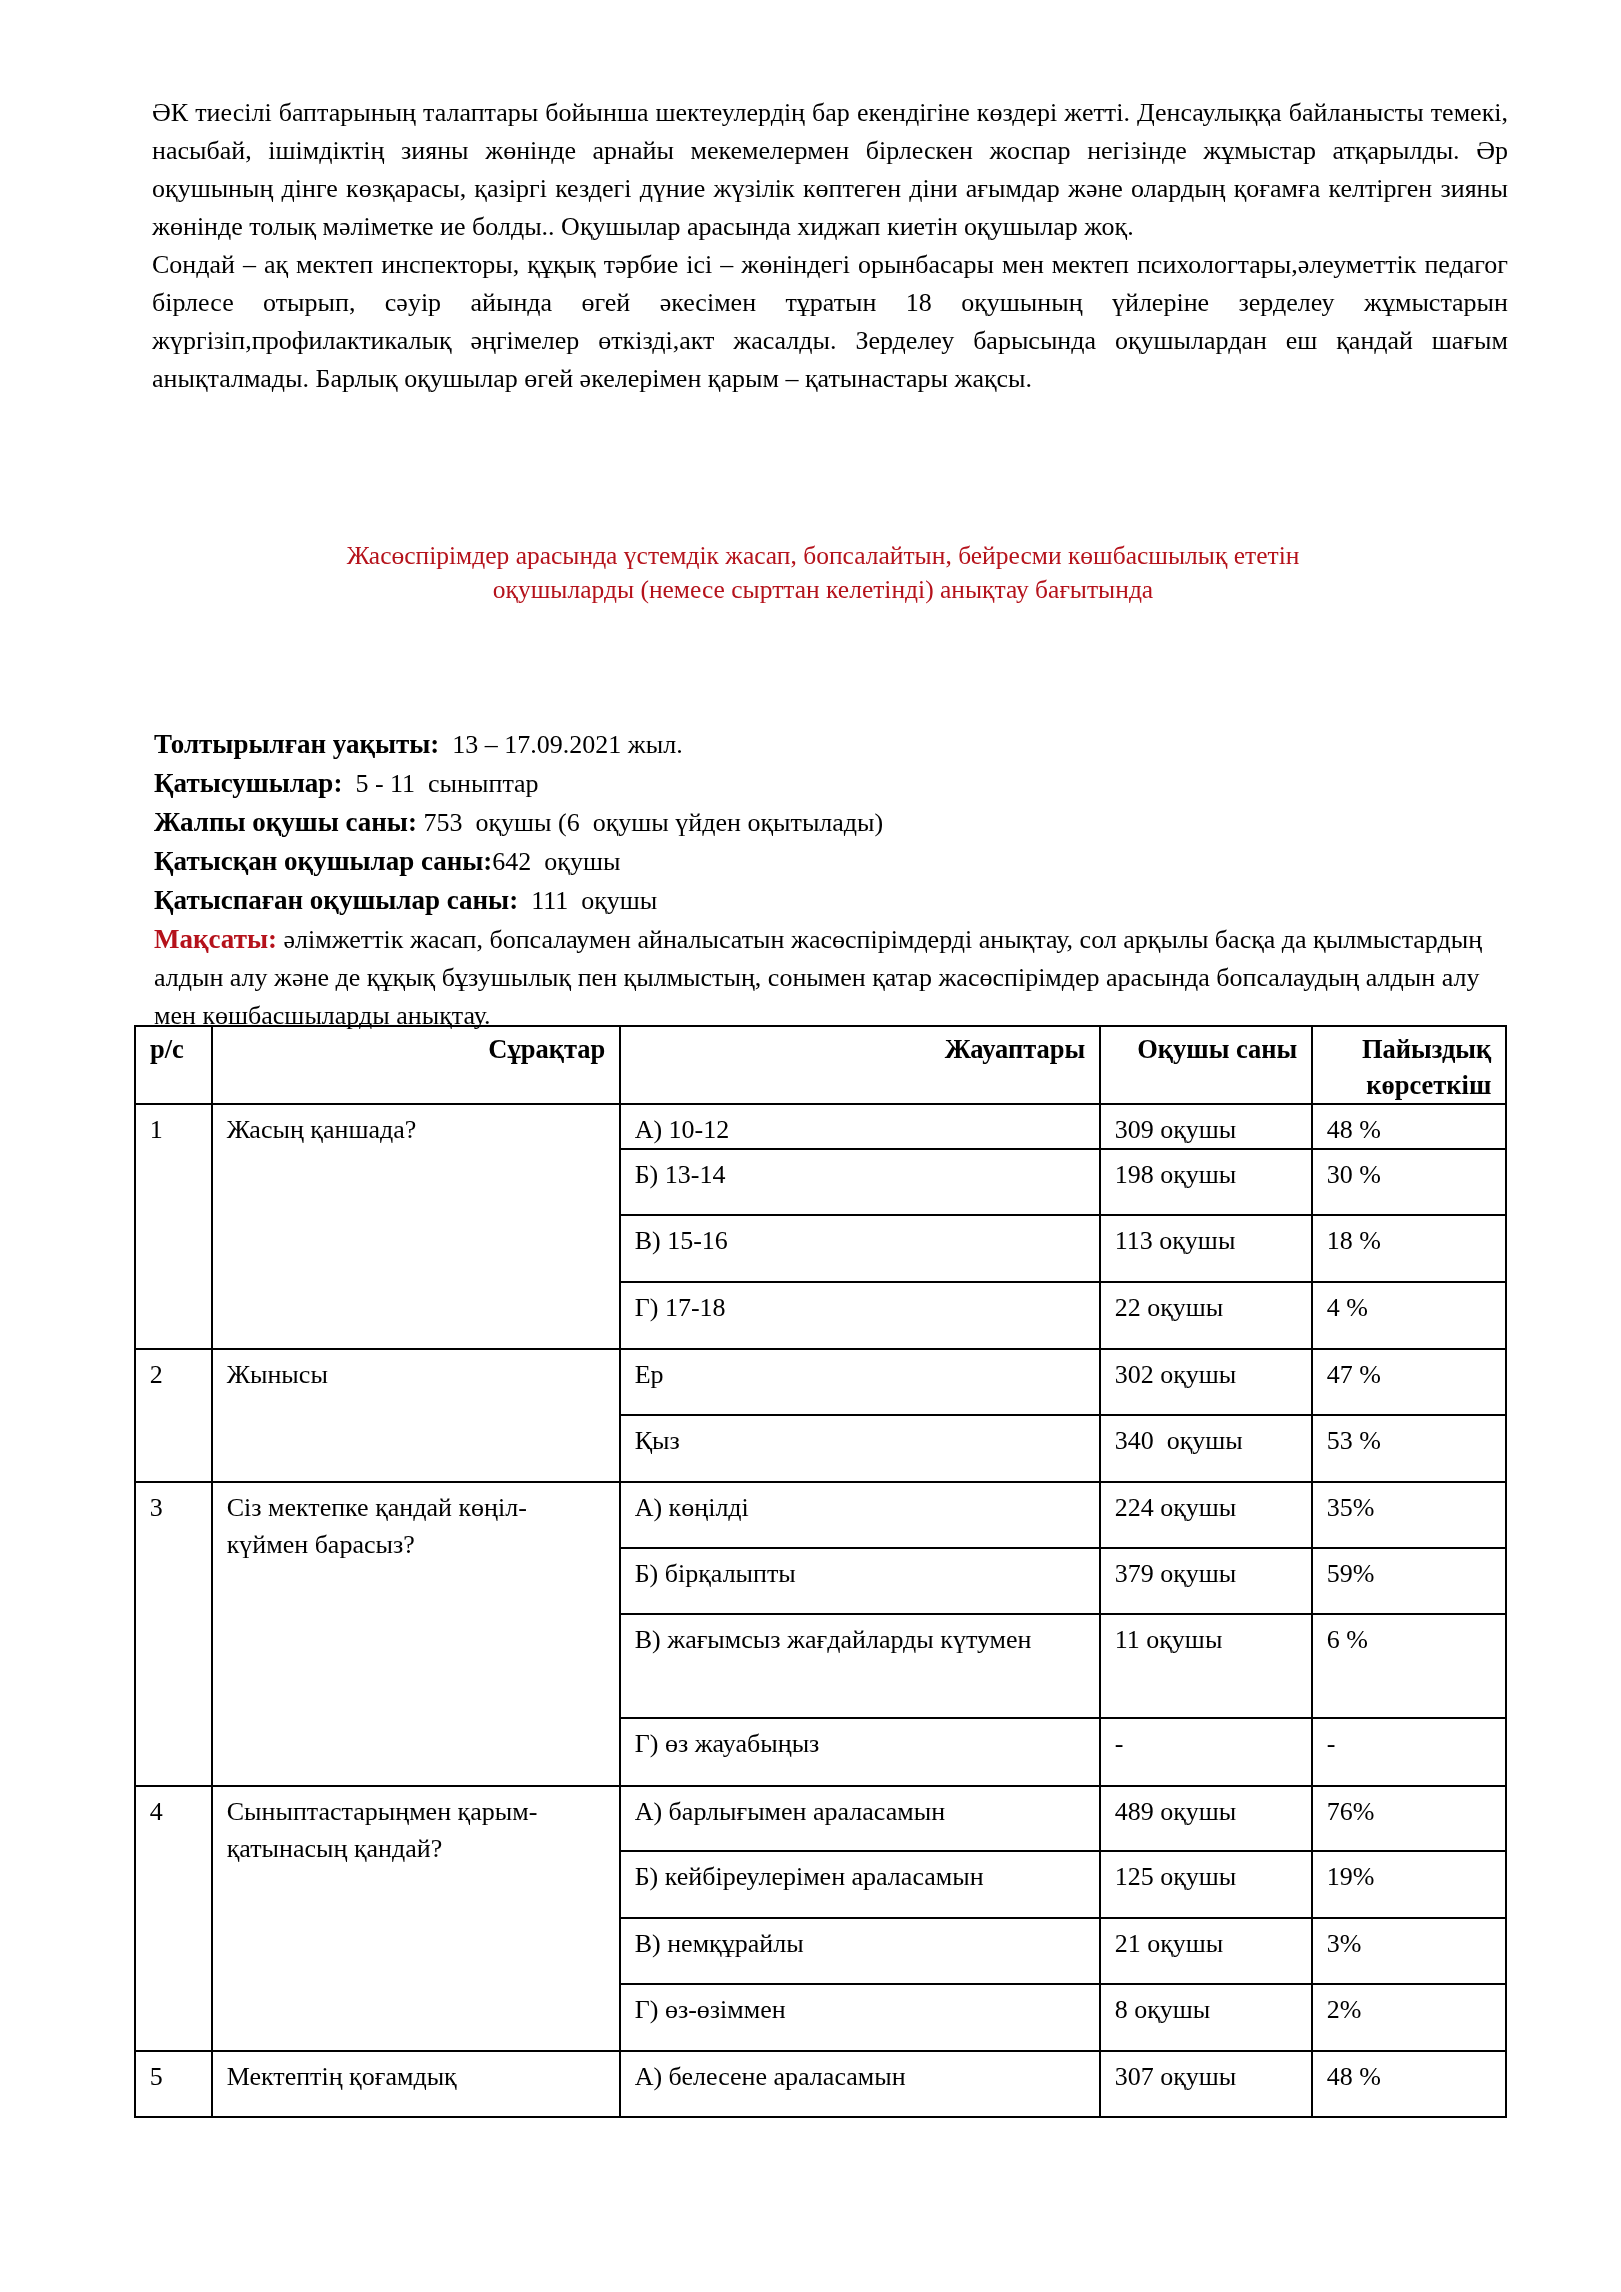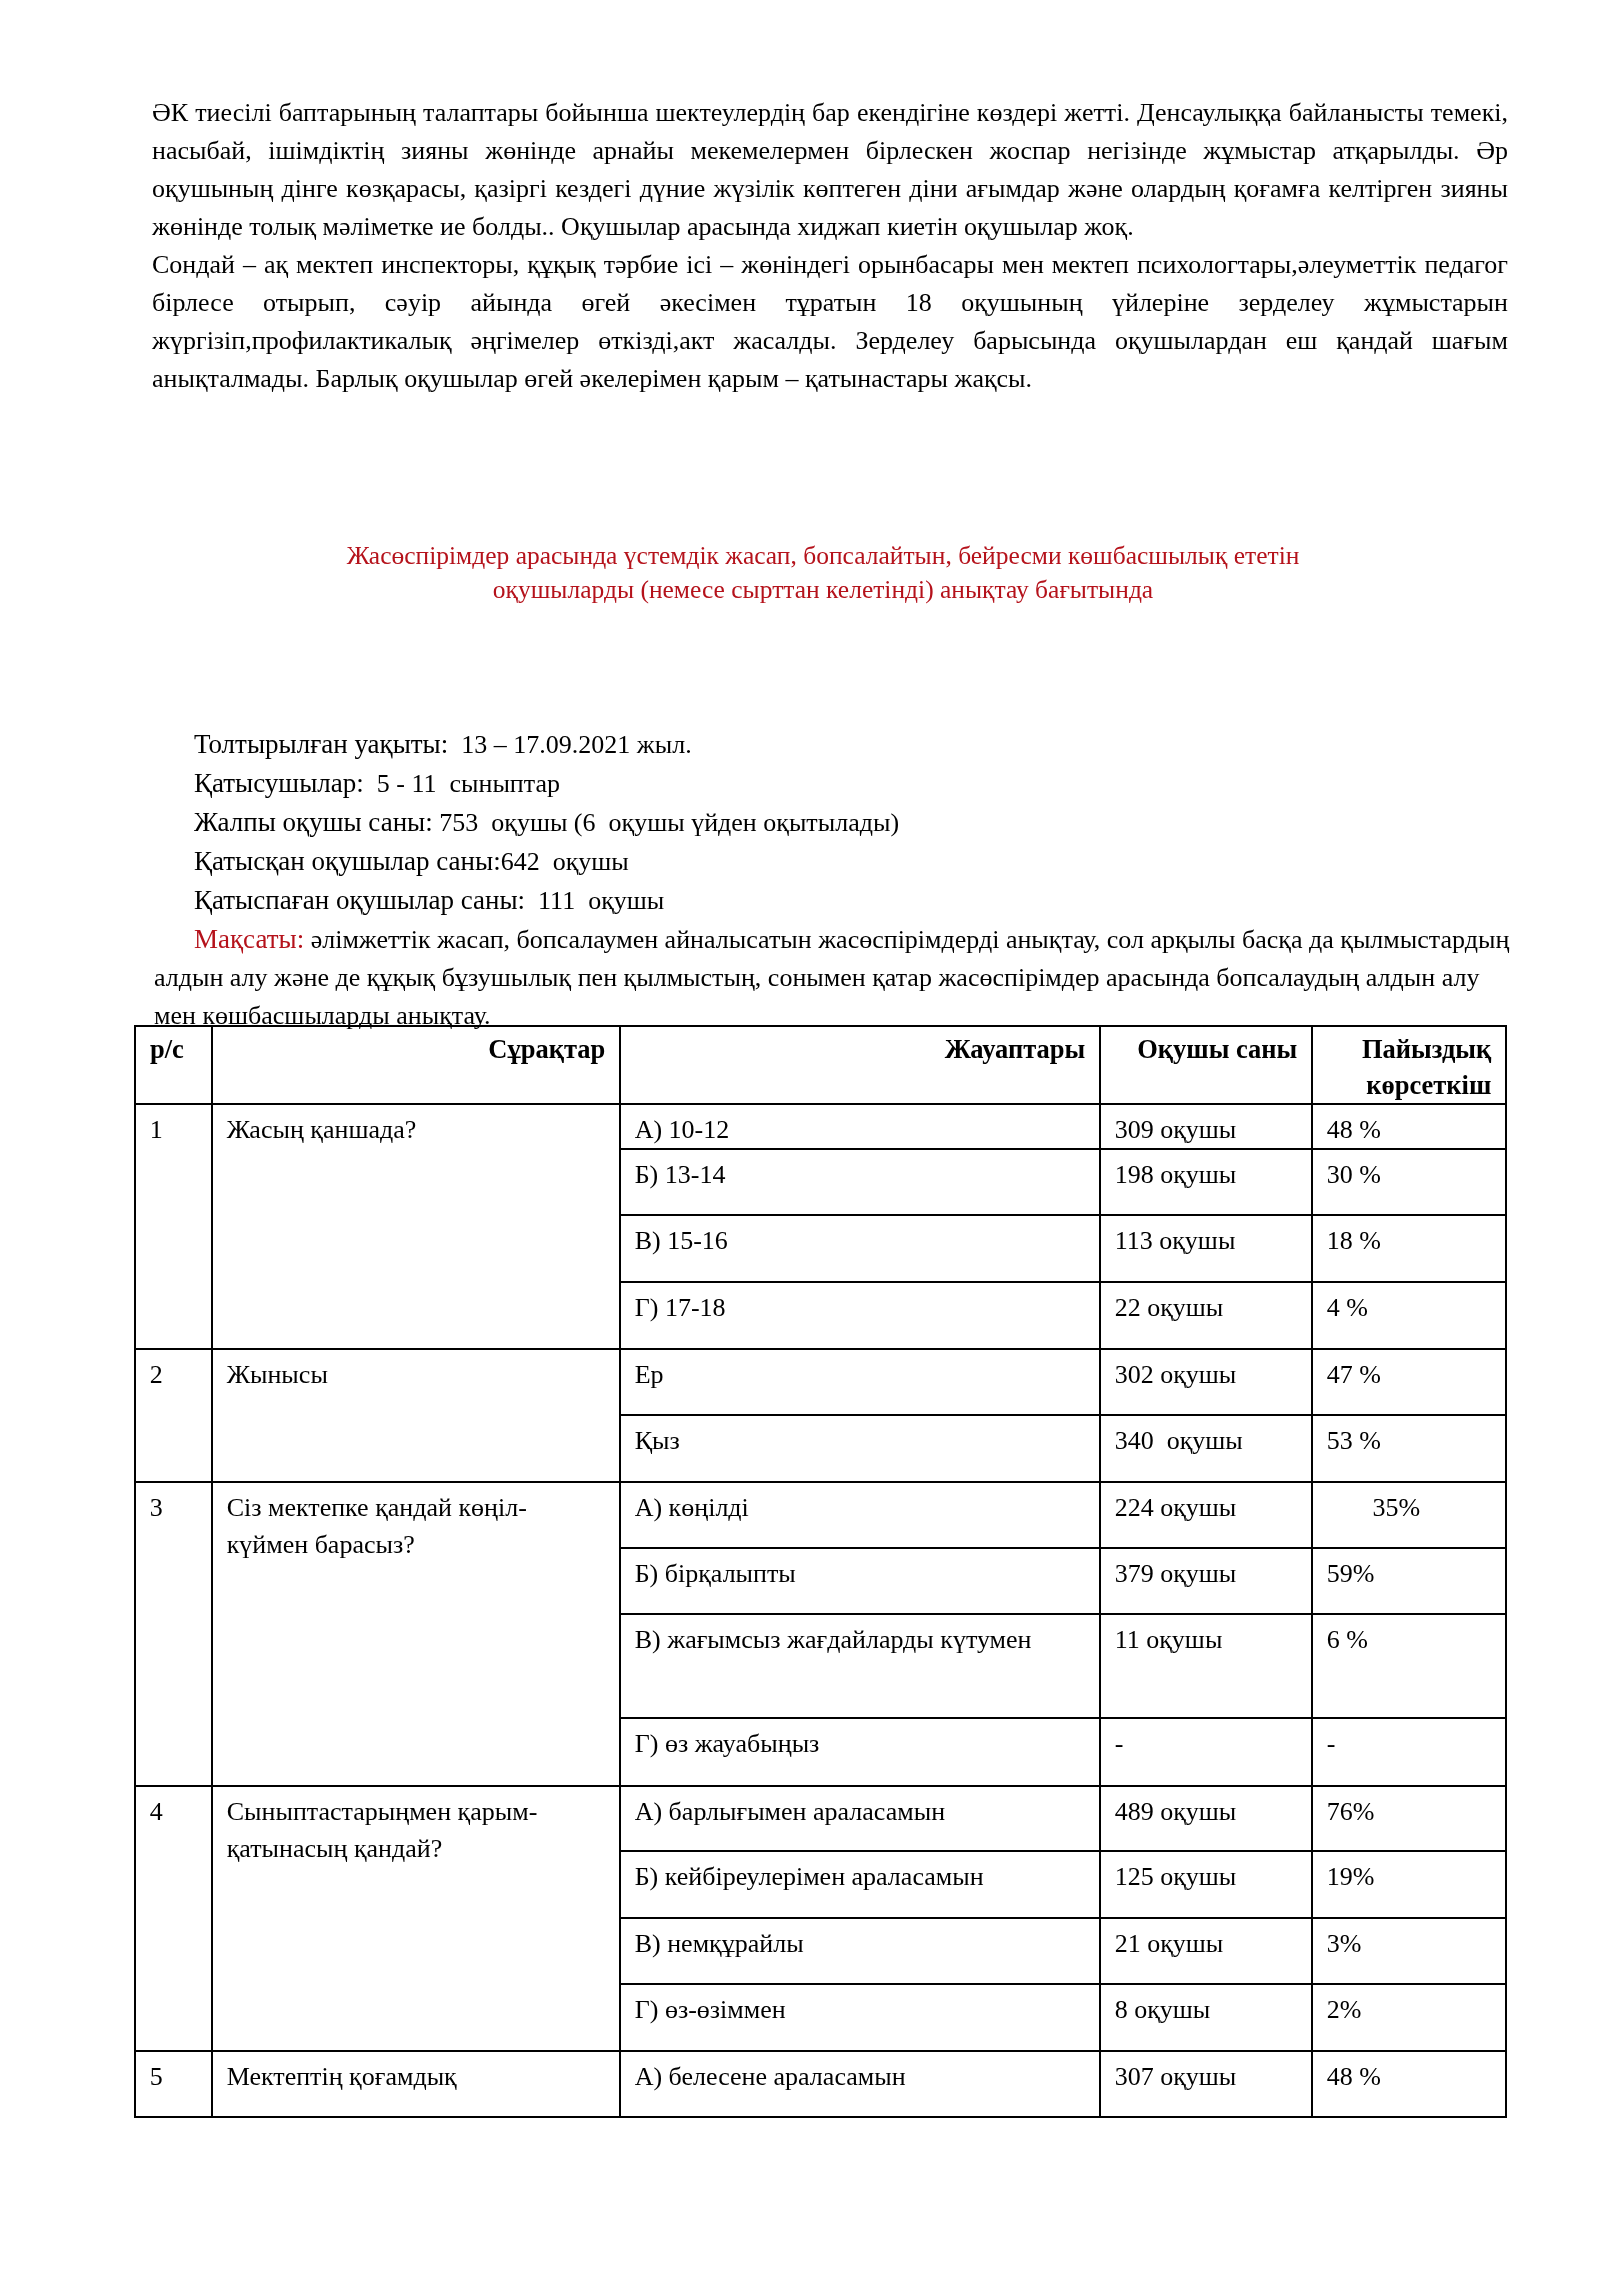--- a/index.html
+++ b/index.html
@@ -6,30 +6,30 @@
   html, body { width: 1621px; height: 2293px; background: #ffffff; }
   body { position: relative; font-family: "Liberation Serif", "DejaVu Serif", serif; color: #000; overflow: hidden; }
 
   .para-block { position: absolute; left: 152px; top: 94px; width: 1356px; font-size: 26px; line-height: 38px; }
   .para-block p { text-align: justify; text-align-last: left; }
 
   .title-block { position: absolute; left: 137px; top: 539px; width: 1372px; text-align: center; color: #b5121b; font-weight: normal; font-size: 25.5px; line-height: 34px; }
   .title-block .doc-title { font-size: 27.4px; line-height: 35px; }
 
   .info-block { position: absolute; left: 154px; top: 725px; width: 1358px; font-size: 26px; line-height: 38px; }
-  .info-line .lbl { font-weight: normal; font-size: 27px; margin-left: 40px; }
+  .info-line .lbl { font-weight: bold; font-size: 27px; }
   .info-line .lbl.red { color: #b5121b; }
 
   table.survey { position: absolute; left: 134px; top: 1025px; width: 1371px; border-collapse: collapse; table-layout: fixed; font-size: 26px; line-height: 37px; }
   table.survey td, table.survey th { border: 2.5px solid #000; vertical-align: top; padding: 5.9px 13.7px 0 13.7px; }
   table.survey th { font-weight: bold; text-align: right; font-size: 26.5px; line-height: 36px; padding-top: 3.9px; }
   table.survey th.num-col { text-align: left; padding-left: 14px; }
   table.survey td.num-col { padding-left: 13.7px; }
   td.pct { text-align: left; padding-right: 11.8px; }
-  td.pct.center { text-align: center; padding-right: 39px; }
+  td.pct.center { text-align: left; padding-right: 39px; }
   tr.h-head { height: 77px; }
 </style>
 </head>
 <body>
 
 <div class="para-block">
   <p>ӘК тиесілі баптарының  талаптары бойынша шектеулердің бар екендігіне көздері жетті. Денсаулыққа байланысты темекі, насыбай, ішімдіктің зияны жөнінде арнайы мекемелермен бірлескен жоспар негізінде жұмыстар атқарылды. Әр оқушының дінге көзқарасы, қазіргі кездегі дүние жүзілік көптеген діни ағымдар және олардың қоғамға келтірген зияны жөнінде толық мәліметке ие болды..  Оқушылар арасында хиджап киетін оқушылар жоқ.</p>
   <p>Сондай – ақ мектеп инспекторы, құқық тәрбие ісі – жөніндегі орынбасары мен мектеп психологтары,әлеуметтік педагог бірлесе отырып, сәуір айында өгей әкесімен тұратын 18 оқушының үйлеріне зерделеу жұмыстарын жүргізіп,профилактикалық әңгімелер өткізді,акт жасалды. Зерделеу барысында оқушылардан еш қандай шағым анықталмады. Барлық оқушылар өгей әкелерімен қарым – қатынастары жақсы.</p>
 </div>
 

